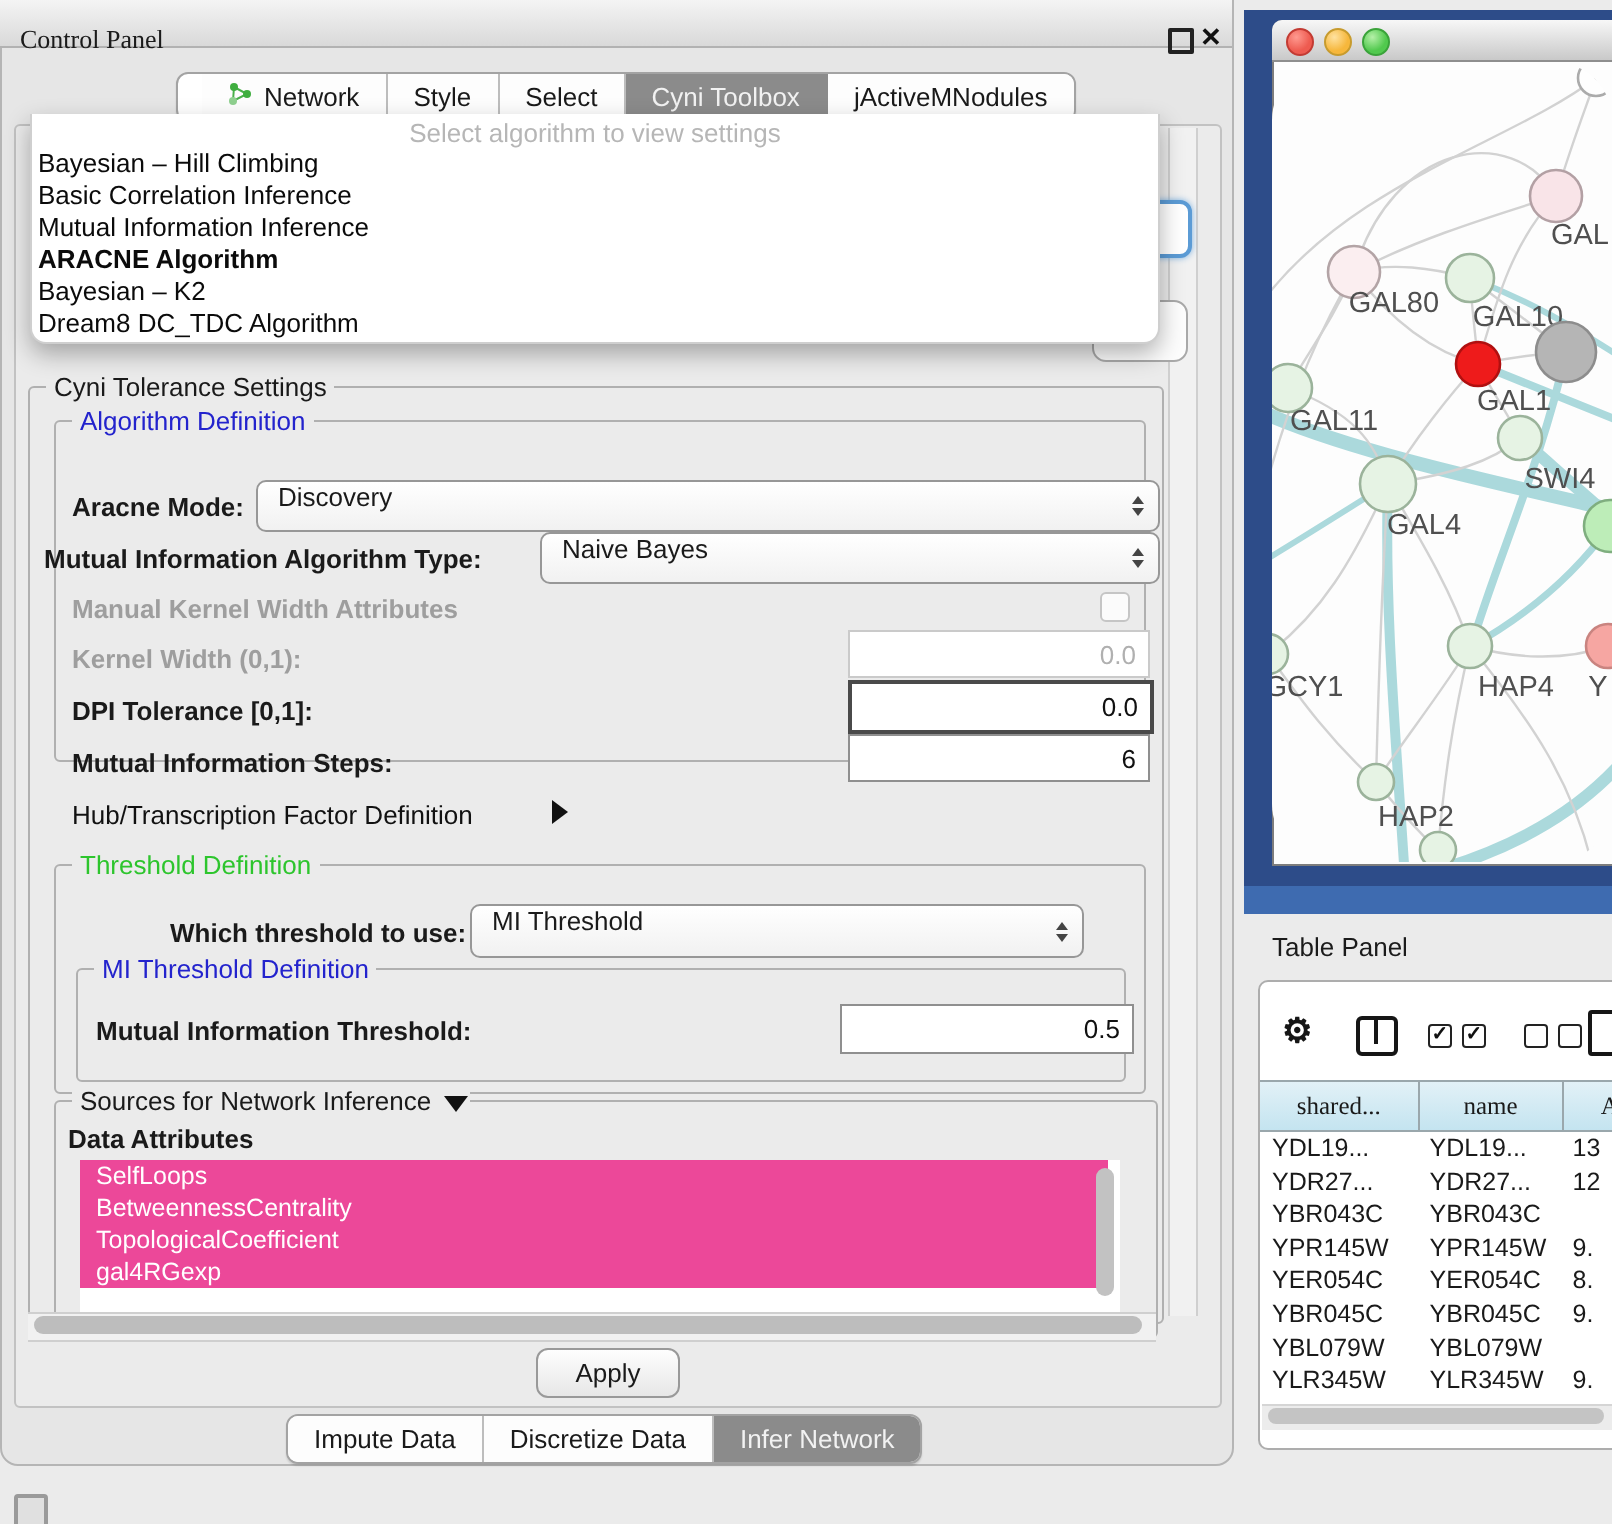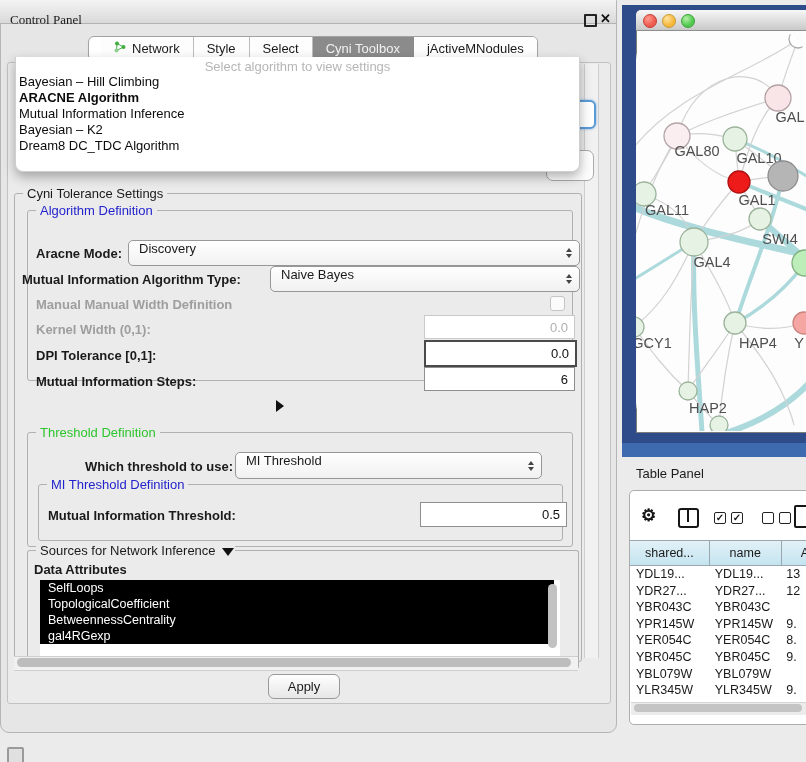--- a/index.html
+++ b/index.html
@@ -71,21 +71,21 @@
 
   .field{background:#fff;font-size:13px;text-align:right;padding-right:6px;
       display:flex;align-items:center;justify-content:flex-end;}
 
   .tri-right{display:inline-block;width:0;height:0;border-top:6px solid transparent;
       border-bottom:6px solid transparent;border-left:8px solid #111;}
   .tri-down{display:inline-block;width:0;height:0;border-left:6px solid transparent;
       border-right:6px solid transparent;border-top:8px solid #111;}
 
   #attr-list{left:40px;top:580px;width:520px;height:76px;background:#fff;overflow:hidden;}
-  .attr-item{width:506px;height:16px;line-height:16px;background:#000000;color:#fff;
+  .attr-item{width:506px;height:16px;line-height:16px;background:#ec4899;color:#fff;
       font-size:12.5px;padding-left:8px;}
   #attr-vthumb{left:548px;top:584px;width:9px;height:64px;background:#c2c2c2;border-radius:5px;}
 
   
   #vscroll{left:584px;top:64px;width:13px;height:594px;background:#f1f1f1;
       border-left:1px solid #cfcfcf;border-right:1px solid #cfcfcf;}
   #hscroll{left:14px;top:656px;width:564px;height:13px;background:#f1f1f1;
       border-top:1px solid #cfcfcf;border-bottom:1px solid #cfcfcf;}
   #hthumb{left:17px;top:658px;width:554px;height:9px;background:#bdbdbd;border-radius:5px;}
 
@@ -119,21 +119,21 @@
   #tp-split i{position:absolute;left:7px;top:0;width:2px;height:12px;background:#161616;}
   .tp-cb{width:10px;height:10px;border:1.6px solid #222;border-radius:2px;
       font-size:10px;line-height:9px;text-align:center;font-weight:bold;color:#111;}
   #tp-cb1{left:714px;top:512px;} #tp-cb2{left:731px;top:512px;}
   #tp-ub1{left:762px;top:512px;} #tp-ub2{left:779px;top:512px;}
   #tp-doc{left:794px;top:505px;width:14px;height:19px;border:2px solid #161616;border-radius:2px;background:#fff;}
 
   #thead-row{left:630px;top:540px;width:199px;height:26px;display:flex;}
   .th{background:linear-gradient(#e2f1f7,#c4e4f0);border-right:1px solid #9aa7ac;
       border-top:1px solid #9aa7ac;border-bottom:1px solid #9aa7ac;
-      font-size:12.5px;display:flex;align-items:center;justify-content:center;overflow:hidden;}
+      font-size:12.5px;display:flex;align-items:center;justify-content:center;overflow:hidden;font-family:Liberation Serif, serif;}
   #tbody{left:630px;top:566px;width:199px;height:135px;overflow:hidden;}
   .tr{display:flex;height:16.6px;}
   .td{font-size:12.5px;line-height:16.6px;padding-left:6px;overflow:hidden;white-space:nowrap;}
   .c0{width:80px;} .c1{width:72px;} .c2{width:47px;}
   #tb-hscroll{left:631px;top:702px;width:197px;height:12px;background:#ececec;border-top:1px solid #d5d5d5;}
   #tb-hthumb{left:634px;top:704px;width:168px;height:8px;background:#c4c4c4;border-radius:4px;}
 </style>
 </head>
 <body>
 
@@ -193,36 +193,37 @@
       </span>
   </div>
   <span class="abs lbl" style="left:22px;top:272px;">Mutual Information Algorithm Type:</span>
   <div class="abs combo" style="left:270px;top:266px;width:298px;height:24px;">
     <span>Naive Bayes</span>
     <span class="spinner">
         <i class="up"></i>
         <i class="dn"></i>
       </span>
   </div>
-  <span class="abs lbl dis" style="left:36px;top:297px;">Manual Manual Width Definition</span>
+  <span class="abs lbl dis" style="left:36px;top:297px;">Manual Kernel Width Attributes</span>
   <div class="abs" style="left:550px;top:296px;width:13px;height:13px;border:1px solid #c5c5c5;border-radius:3px;background:#fbfbfb;"></div>
 
   <span class="abs lbl dis" style="left:36px;top:322px;">Kernel Width (0,1):</span>
   <div class="abs field" style="left:424px;top:315px;width:143px;height:22px;border:1px solid #cacaca;color:#b0b0b0;">
     <span>0.0</span>
   </div>
   <span class="abs lbl" style="left:36px;top:348px;">DPI Tolerance [0,1]:</span>
   <div class="abs field" style="left:424px;top:340px;width:143px;height:23px;border:2px solid #4a4a4a;color:#111;">
     <span>0.0</span>
   </div>
   <span class="abs lbl" style="left:36px;top:374px;">Mutual Information Steps:</span>
   <div class="abs field" style="left:424px;top:367px;width:143px;height:22px;border:1px solid #8f8f8f;color:#111;">
     <span>6</span>
   </div>
 
+  <span class="abs plain" style="left:36px;top:400px;">Hub/Transcription Factor Definition</span>
   <span class="abs tri-right" style="left:276px;top:400px;"></span>
 
   <div id="grp-threshold" class="abs gbox">
     <span class="gb-label gb-green">Threshold Definition</span>
   </div>
   <span class="abs lbl" style="left:85px;top:459px;">Which threshold to use:</span>
   <div class="abs combo" style="left:235px;top:452px;width:295px;height:25px;">
     <span>MI Threshold</span>
     <span class="spinner">
         <i class="up"></i>
@@ -239,41 +240,53 @@
 
   <div id="grp-sources" class="abs gbox">
     <span class="gb-label">
       <span>Sources for Network Inference</span>
       <span class="tri-down" style="position:relative;top:1px;left:3px;"></span>
     </span>
   </div>
   <span class="abs lbl" style="left:34px;top:562px;">Data Attributes</span>
   <div id="attr-list" class="abs">
       <div class="attr-item">SelfLoops</div>
+      <div class="attr-item">BetweennessCentrality</div>
       <div class="attr-item">TopologicalCoefficient</div>
-      <div class="attr-item">BetweennessCentrality</div>
       <div class="attr-item">gal4RGexp</div>
     </div>
   <div id="attr-vthumb" class="abs"></div>
 
   <div id="hscroll" class="abs">
     <div id="hthumb" class="abs" style="position:absolute;left:3px;top:1px;"></div>
   </div>
 
   <div id="apply-btn" class="abs">
     <span>Apply</span>
   </div>
 
+  <div id="bottom-tabs" class="abs segbar">
+      <div class="seg">
+        <span>Impute Data</span>
+      </div>
+      <div class="seg">
+        <span>Discretize Data</span>
+      </div>
+      <div class="seg sel">
+        <span>Infer Network</span>
+      </div>
+    </div>
 
   <div id="dd-overlay" class="abs">
     <div id="dd-placeholder">Select algorithm to view settings</div>
     <div id="dd-items">
         <div class="dd-item">Bayesian – Hill Climbing</div>
+        <div class="dd-item">Basic Correlation Inference</div>
+        <div class="dd-item">Mutual Information Inference</div>
         <div class="dd-item b">ARACNE Algorithm</div>
-        <div class="dd-item">Mutual Information Inference</div>
         <div class="dd-item">Bayesian – K2</div>
         <div class="dd-item">Dream8 DC_TDC Algorithm</div>
       </div>
   </div>
 
   <div id="mini-icon" class="abs"></div>
 
   <div id="navy" class="abs"></div>
   <div id="navy-band" class="abs"></div>
   <div id="net-window" class="abs"></div>

